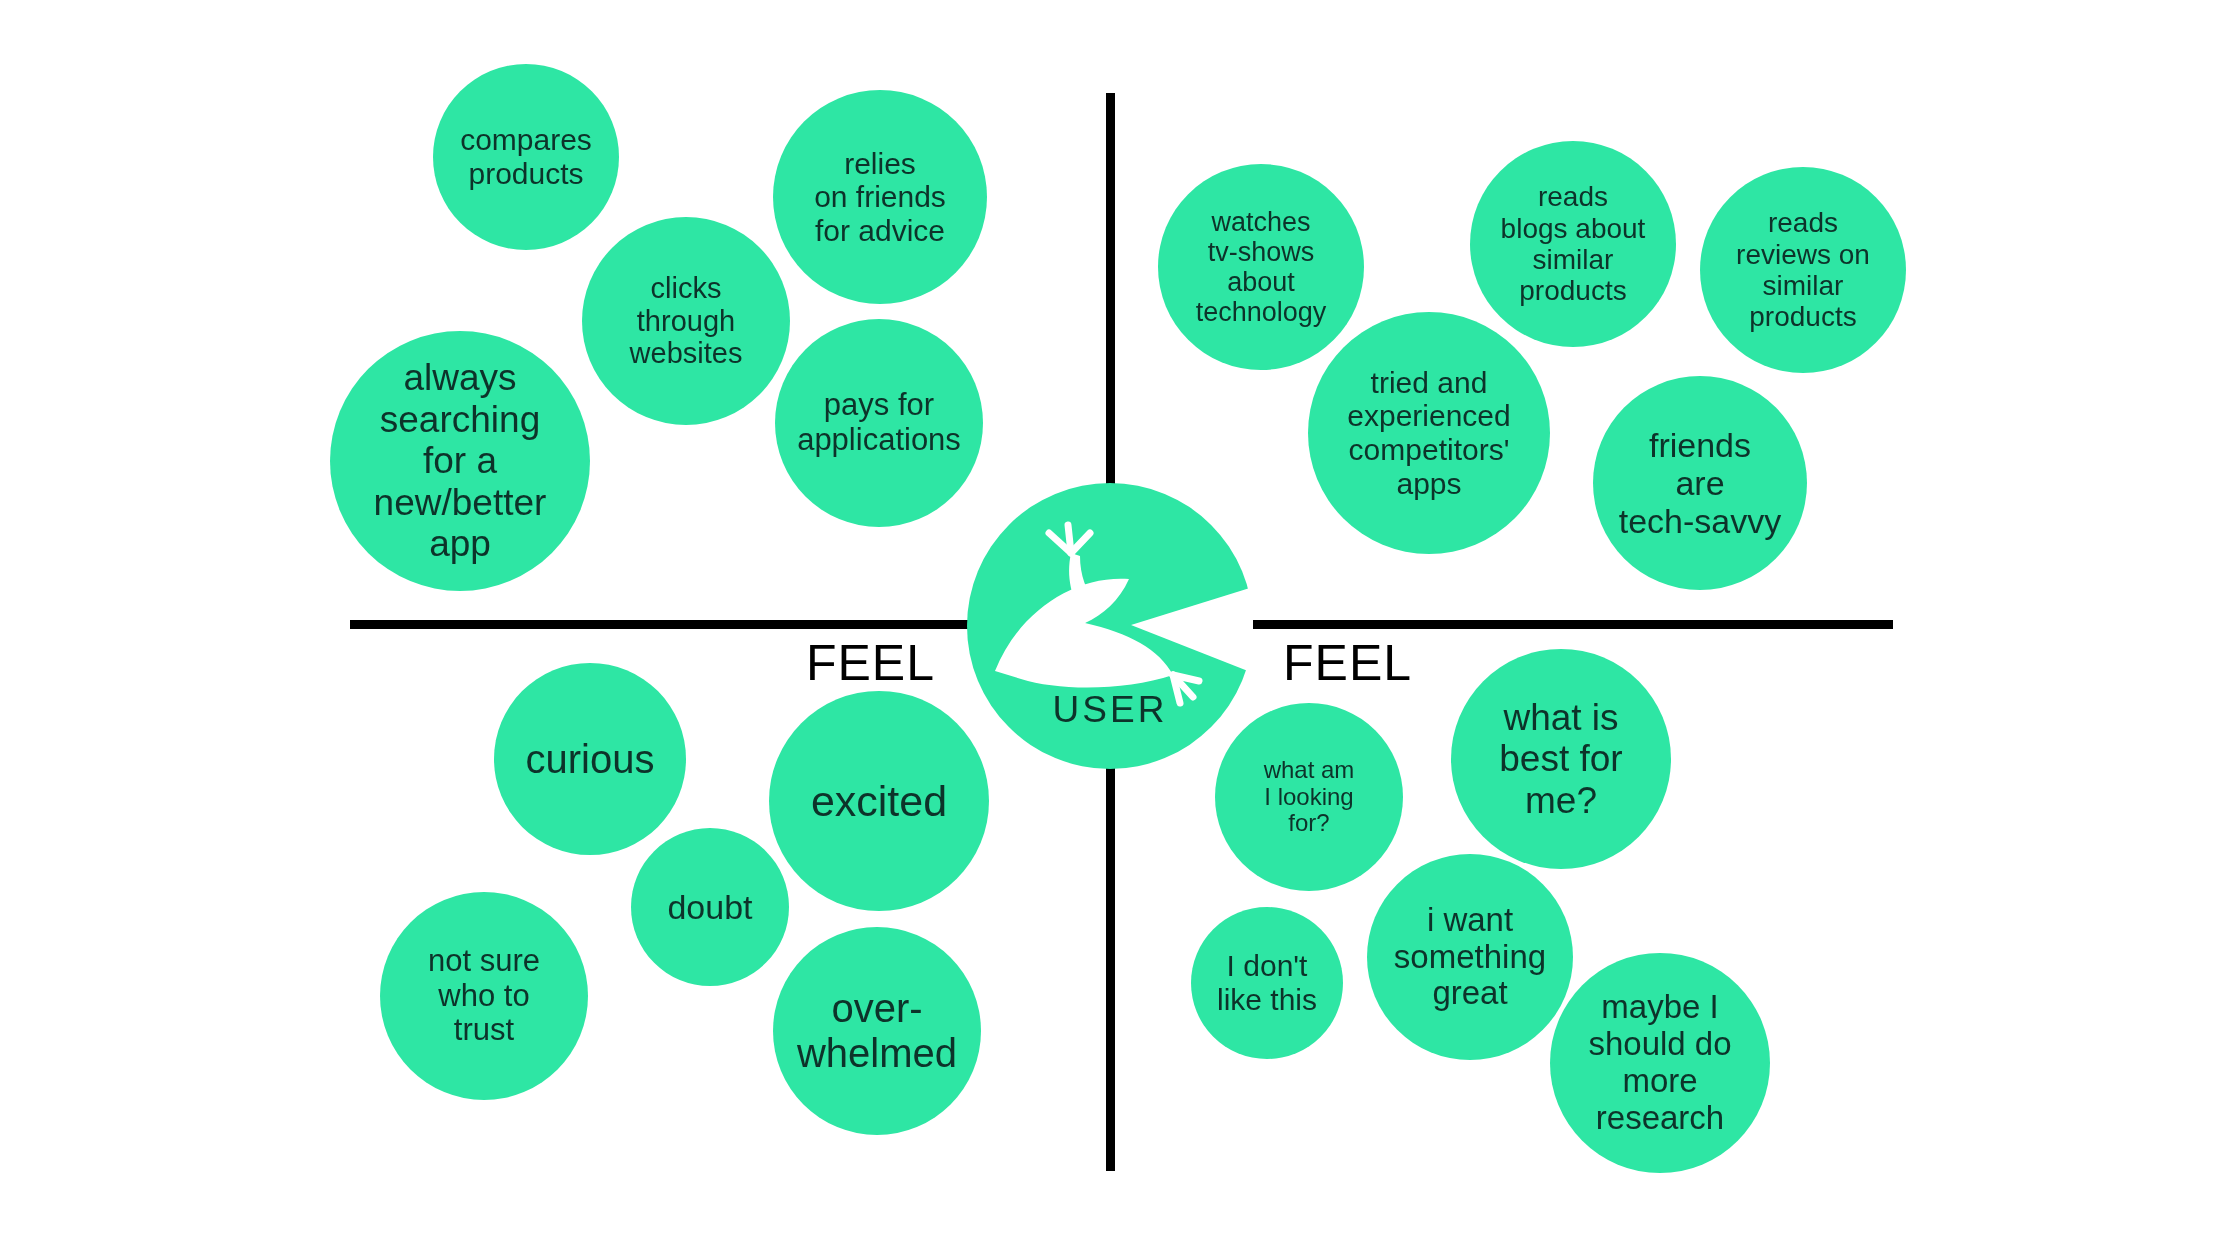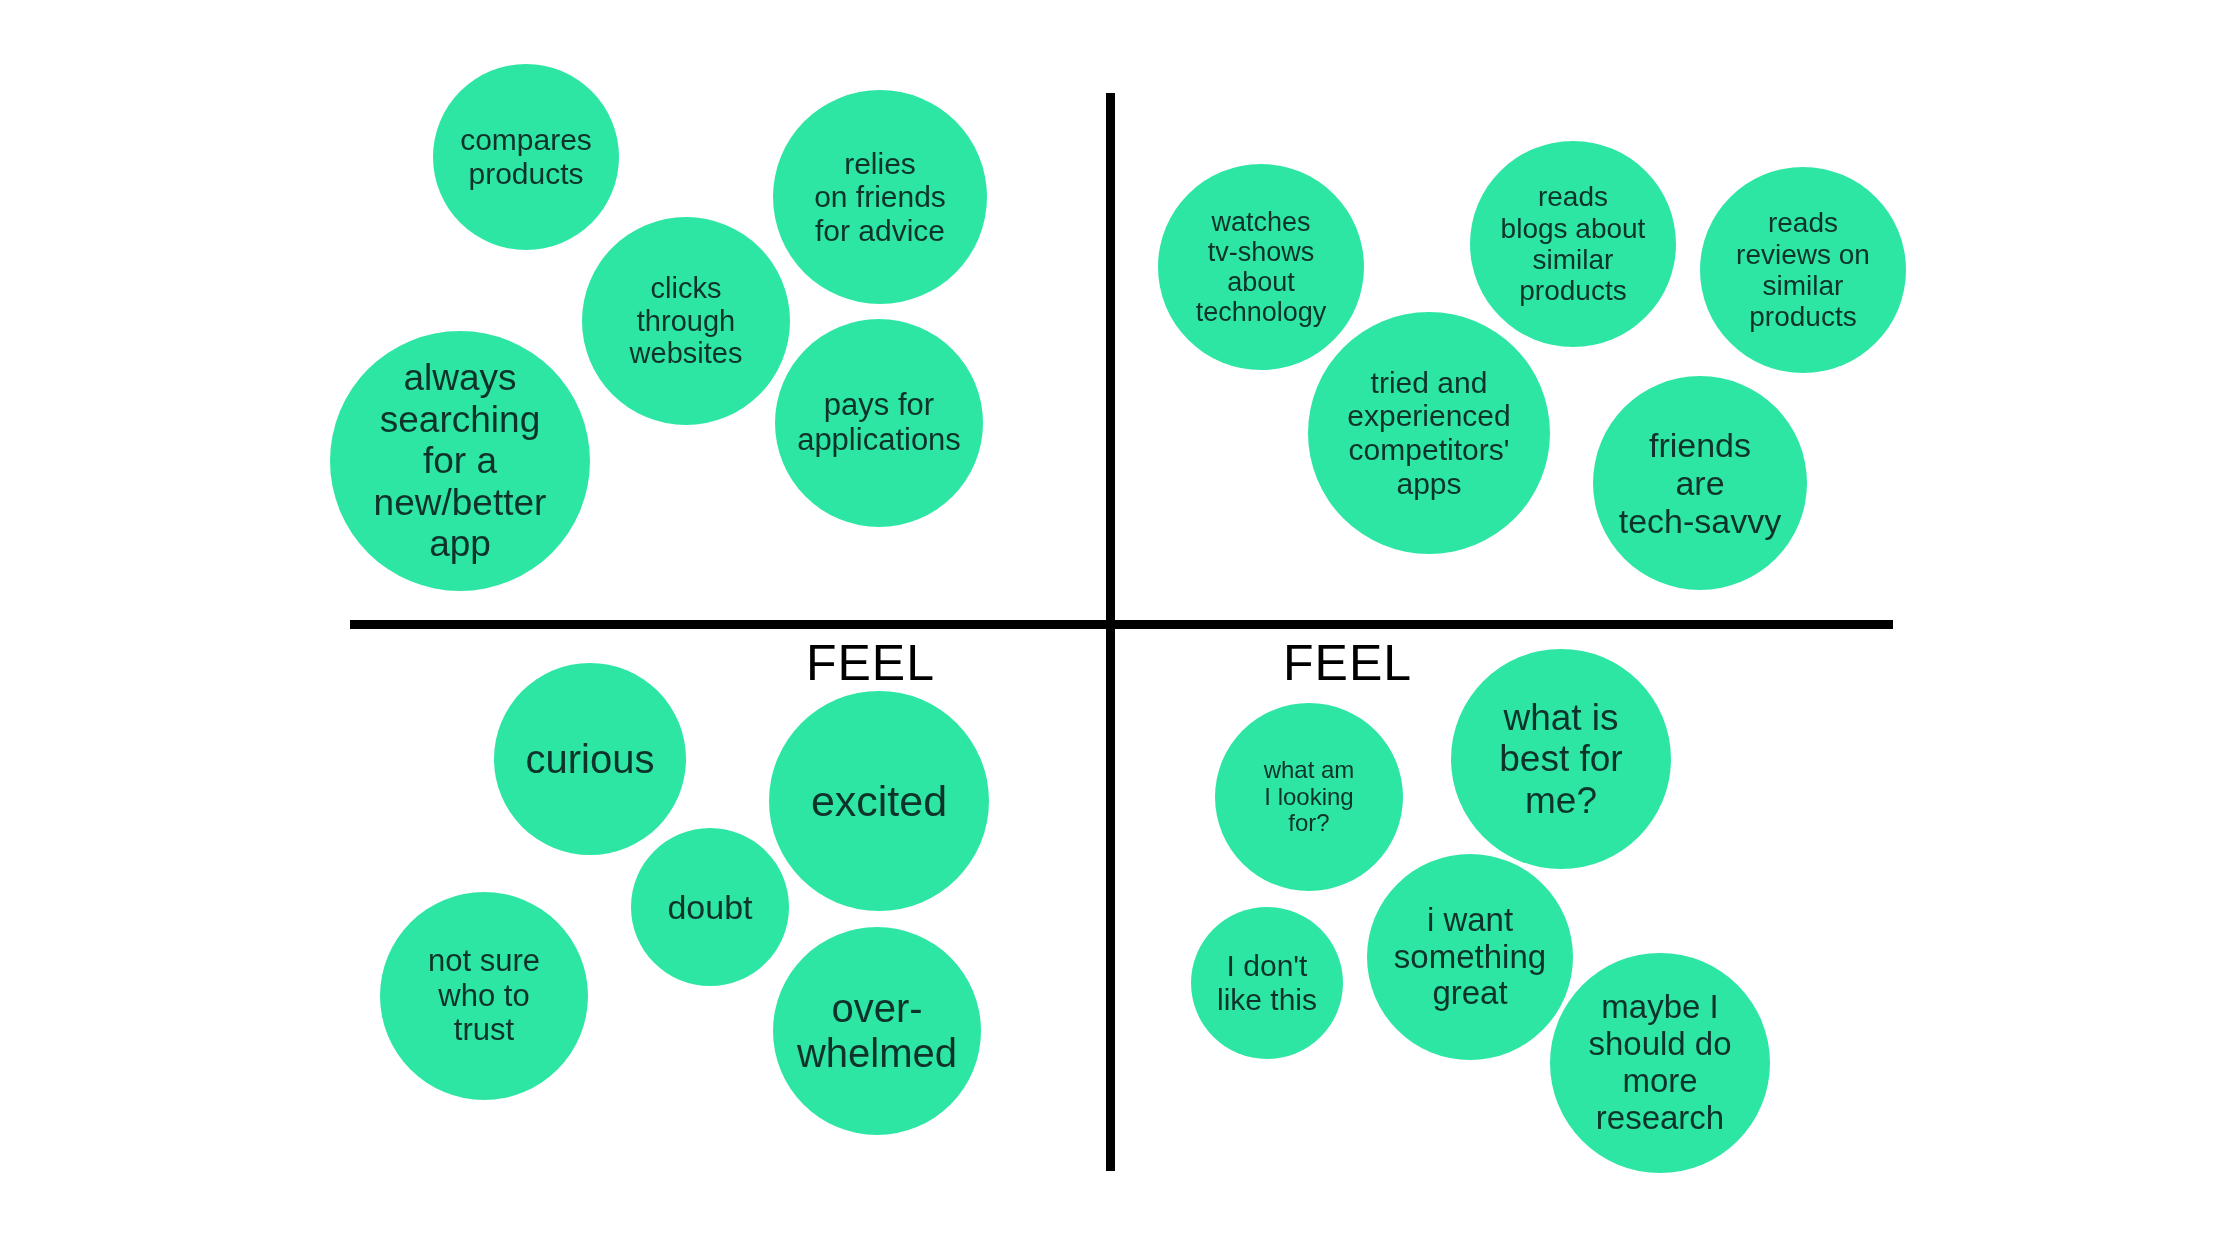--- a/index.html
+++ b/index.html
@@ -143,14 +143,33 @@
 great</span>
       </div>
       <div class="bubble" style="left: 1550px; top: 953px; width: 220px; height: 220px; font-size: 33px;">
         <span>maybe I
 should do
 more
 research</span>
       </div>
     </div>
 
+  <div class="center-badge">
+    <svg viewBox="0 0 286 286" aria-hidden="true">
+      <circle cx="143" cy="143" r="143" fill="var(--bubble,#2ee6a4)"></circle>
+      <g fill="#ffffff" stroke="none">
+        <path d="M286,104 L164,142 L286,190 Z"></path>
+        <path d="M28,188 C52,128 108,92 162,96 C152,118 136,132 118,140 C162,150 192,166 206,192 C158,208 92,208 54,196 Z"></path>
+        <path d="M118,140 C104,114 99,94 104,70 L113,73 C113,92 119,108 130,122 Z"></path>
+      </g>
+      <g stroke="#ffffff" stroke-width="7" stroke-linecap="round" fill="none">
+        <path d="M104,70 L82,50"></path>
+        <path d="M104,70 L101,42"></path>
+        <path d="M104,70 L123,50"></path>
+        <path d="M206,192 L226,214"></path>
+        <path d="M206,192 L232,198"></path>
+        <path d="M206,192 L213,220"></path>
+      </g>
+    </svg>
+    <div class="center-label">USER</div>
+  </div>
 
 </div>
 
 </body></html>

